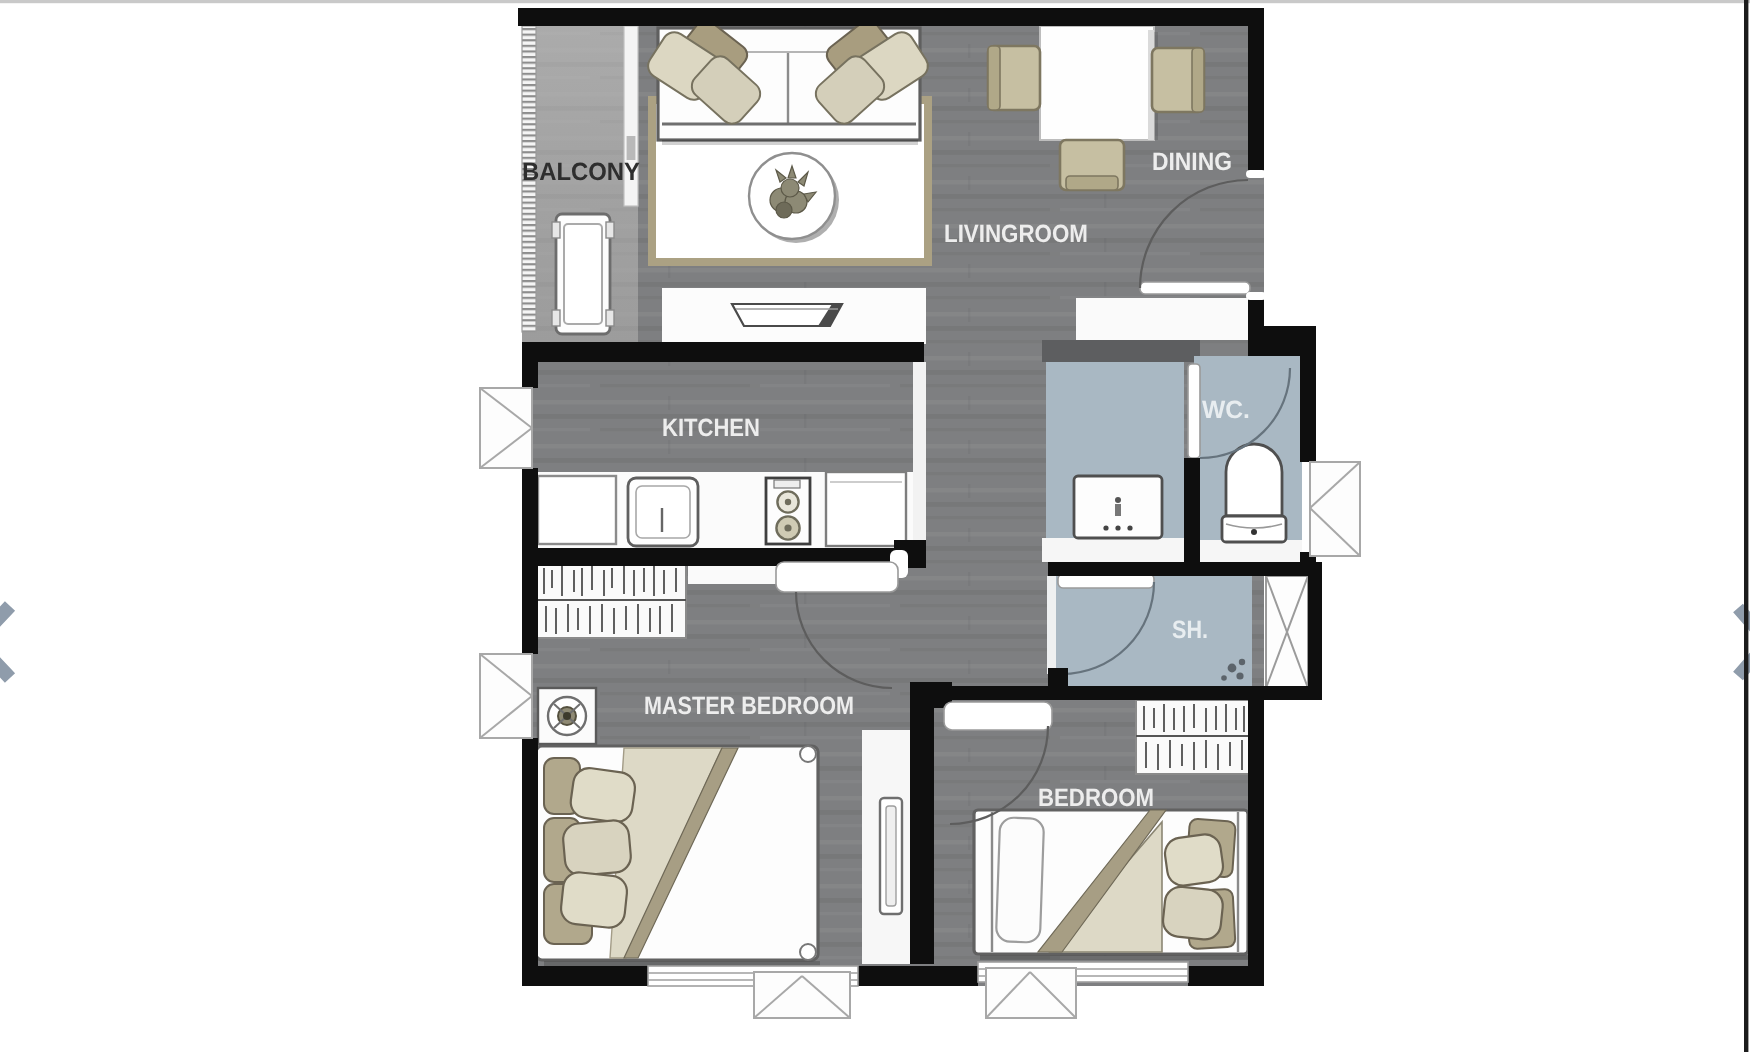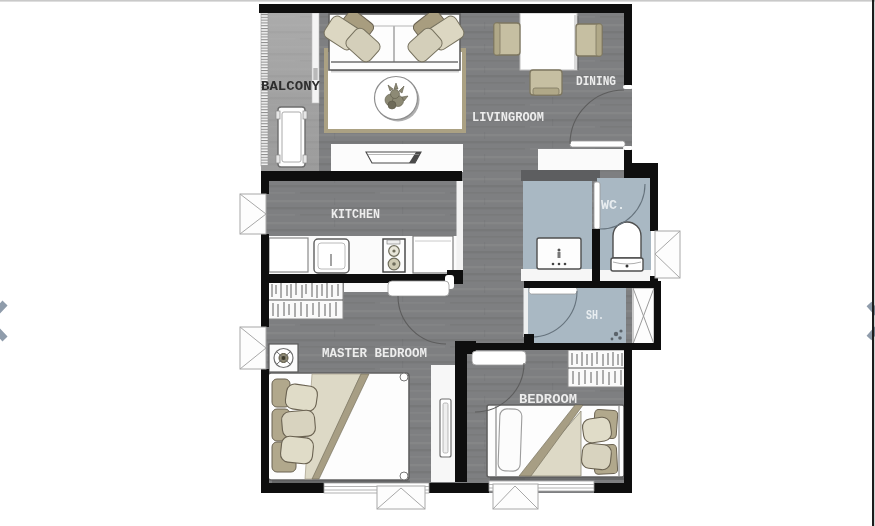--- a/index.html
+++ b/index.html
@@ -1,17 +1,17 @@
 <!DOCTYPE html>
 <html><head>
 <meta charset="utf-8">
 <style>
   html,body{margin:0;padding:0;background:#fff;}
   #stage{position:relative;width:875px;height:526px;overflow:hidden;background:#eab308;
-         font-family:Liberation Mono, monospace;}
+         font-family:Liberation Sans, sans-serif;}
   svg{display:block}
 </style>
 </head>
 <body>
 <div id="stage">
 <svg width="875" height="526" viewBox="0 0 875 526">
 <defs>
   <pattern id="wood" width="150" height="22" patternUnits="userSpaceOnUse">
     <rect width="150" height="22" fill="none"></rect>
     <rect y="2" width="150" height="2.2" fill="rgba(255,255,255,0.05)"></rect>

